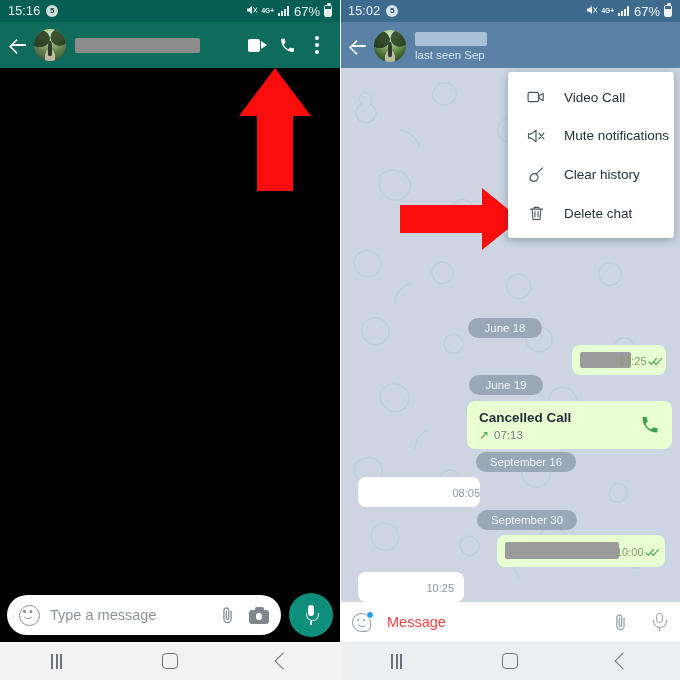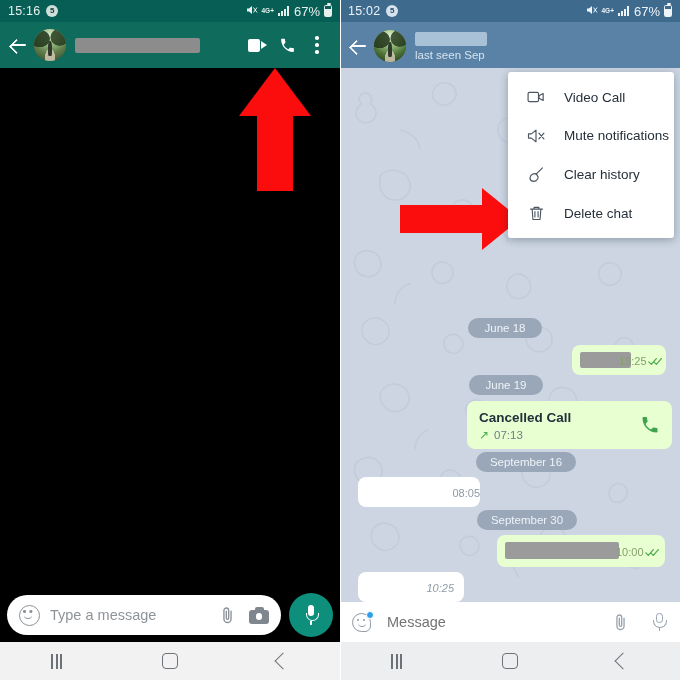--- a/index.html
+++ b/index.html
@@ -193,21 +193,21 @@
     position:absolute;left:0;bottom:38px;width:100%;height:40px;background:#fff;
     display:flex;align-items:center;padding:0 12px;box-sizing:border-box;
   }
   .tg-smiley{width:21px;height:21px;flex:none;position:relative;}
   .tg-smiley .face{position:absolute;left:0;top:1px;width:19px;height:19px;border:1.7px solid #8e99a4;
      border-radius:50% 50% 6px 50%;box-sizing:border-box;}
   .tg-smiley .e{position:absolute;width:2.3px;height:2.3px;background:#8e99a4;border-radius:50%;}
   .tg-smiley .e1{left:5px;top:7px;} .tg-smiley .e2{left:11px;top:7px;}
   .tg-smiley .m{position:absolute;left:5.5px;top:10.5px;width:8px;height:4px;border-bottom:1.7px solid #8e99a4;border-radius:0 0 8px 8px;}
   .tg-smiley .dot{position:absolute;right:-1px;top:-1px;width:8px;height:8px;border-radius:50%;background:#2b9fe8;border:1.5px solid #fff;box-sizing:border-box;}
-  .tg-ph{flex:1;margin-left:14px;color:#737373;font-size:14.5px;}
+  .tg-ph{flex:1;margin-left:14px;color:#ef4444;font-size:14.5px;}
   .tg-clip{width:19px;height:19px;color:#9aa5b0;flex:none;}
   .tg-mic{width:17px;height:20px;margin-left:21px;flex:none;position:relative;}
   .tg-mic .cap{position:absolute;left:5.4px;top:1px;width:6.2px;height:10px;border-radius:3.2px;border:1.6px solid #9aa5b0;box-sizing:border-box;}
   .tg-mic .arc{position:absolute;left:2.4px;top:8px;width:12px;height:7px;border:1.6px solid #9aa5b0;border-top:none;border-radius:0 0 12px 12px;}
   .tg-mic .stem{position:absolute;left:7.8px;bottom:1px;width:1.6px;height:4px;background:#9aa5b0;}
 
   
   .navbar{position:absolute;left:0;bottom:0;width:100%;height:38px;display:flex;align-items:center;}
   .nav-wa{background:#f2f2f2;}
   .nav-tg{background:#eceef0;}
@@ -446,21 +446,21 @@
           <span class="redact-msg" style="left:8px;top:7px;width:114px;height:17px;"></span>
           <span class="bub-time bub-time-out" style="left:119px;top:11px;">10:00</span>
           <span class="ticks" style="left:148px;top:13px;">
             <svg width="15" height="9" viewBox="0 0 18 10">
                 <path d="M1 5.5l3 3 6-7M7 5.5l3 3 6-7" stroke="#4fae4f" stroke-width="1.5" fill="none" stroke-linecap="round" stroke-linejoin="round"></path>
               </svg>
           </span>
         </div>
 
         <div class="bub bub-in" style="left:18px;top:504px;width:106px;height:30px;">
-          <span class="bub-time" style="right:10px;top:10px;font-style:italic;">10:25</span>
+          <span class="bub-time" style="right:10px;top:10px;">10:25</span>
         </div>
       </div>
 
       <div class="arrow-right">
         <div class="shaft"></div>
           <div class="head"></div>
       </div>
 
       <div class="menu">
         <div class="menu-item">

